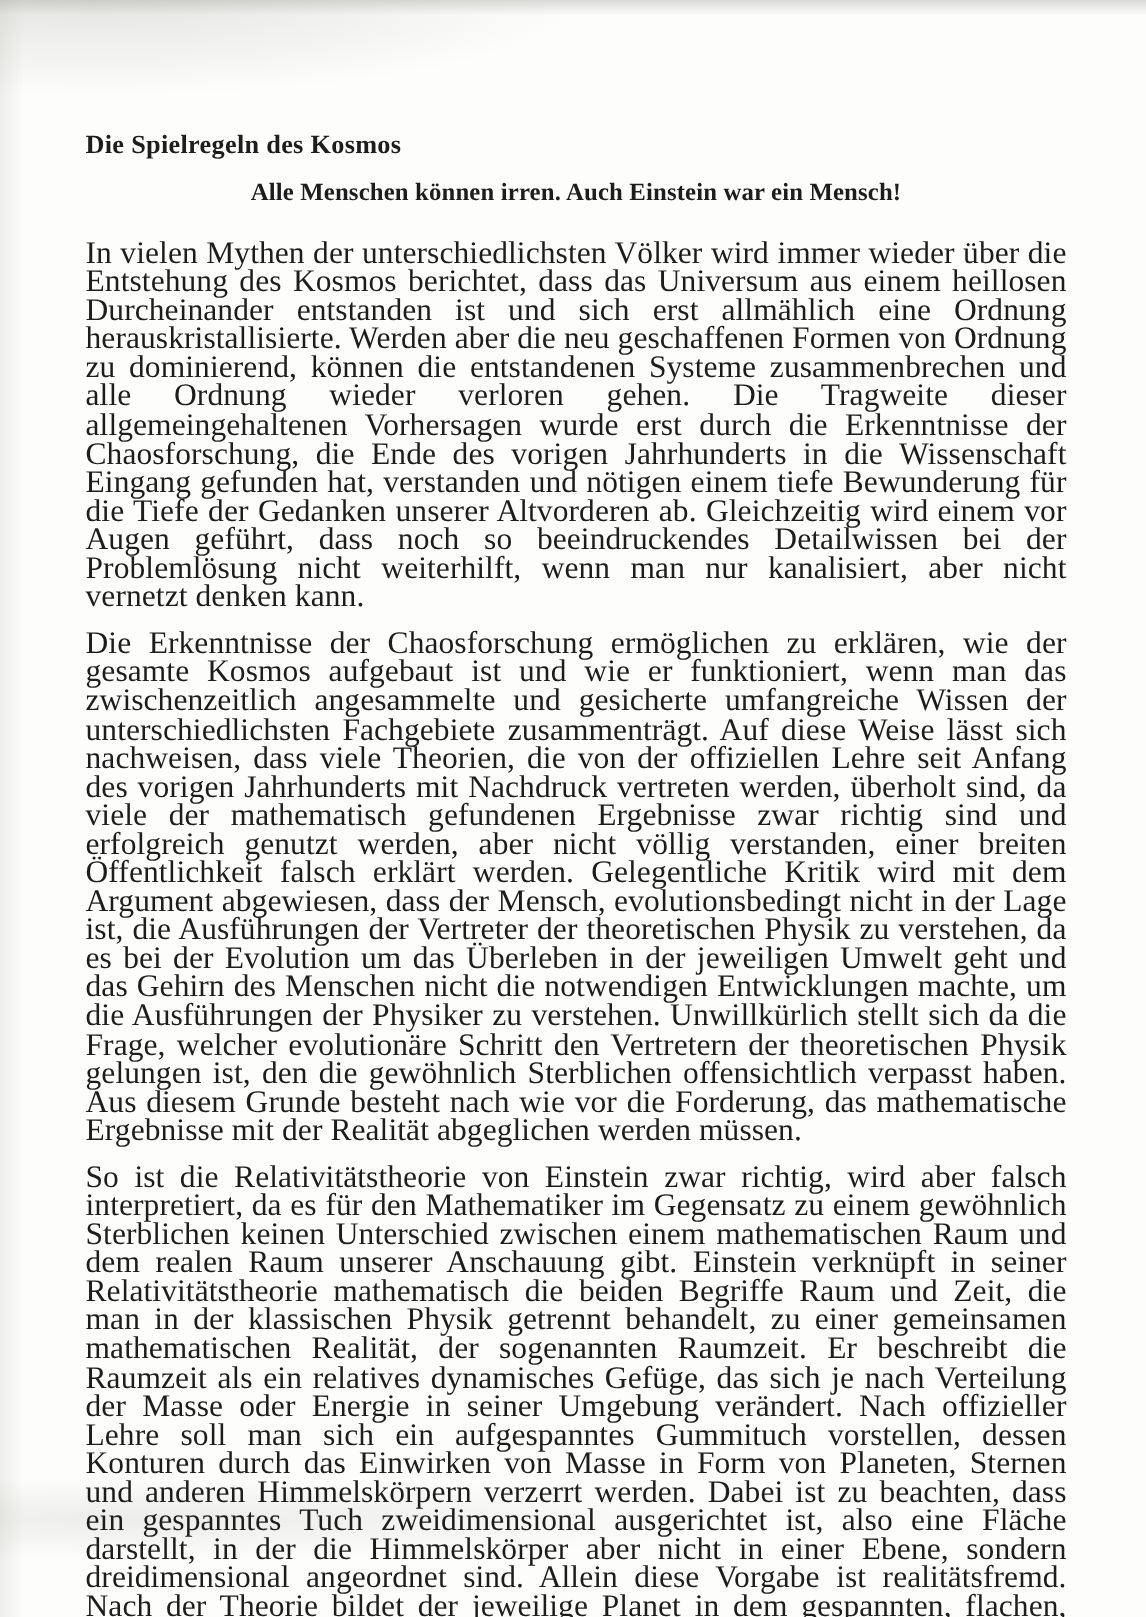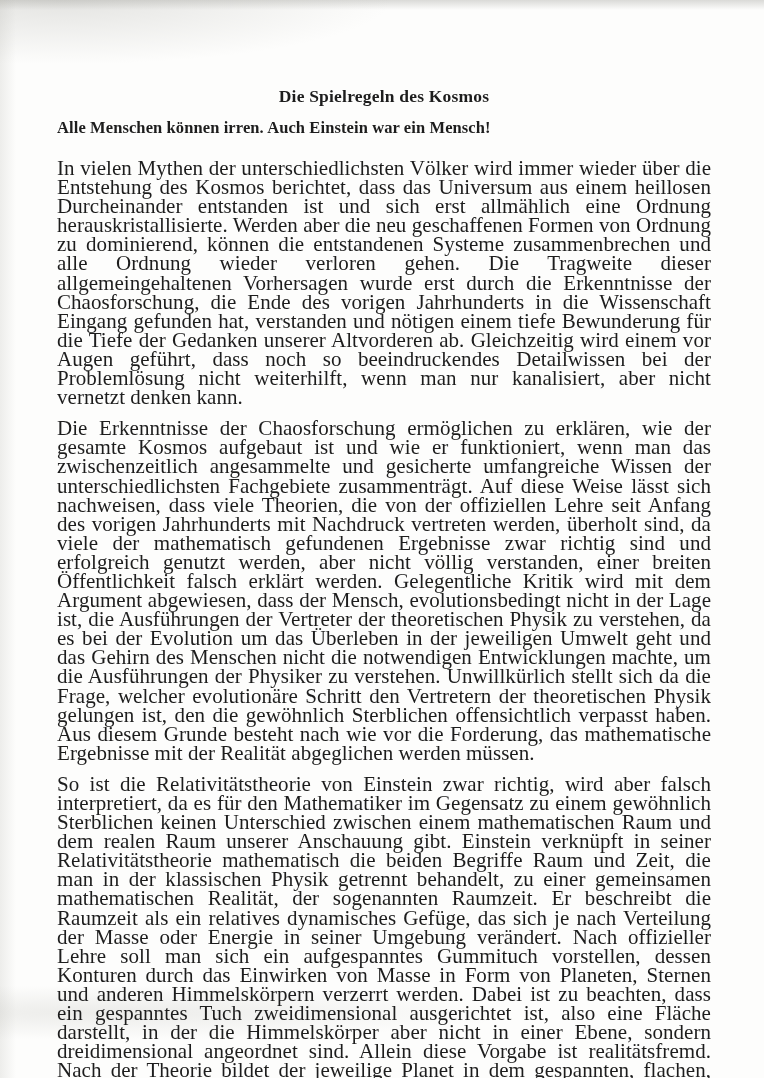--- a/index.html
+++ b/index.html
@@ -49,28 +49,27 @@
   .content {
     position: absolute;
     left: 57px;
     top: 86px;
     width: 654px;
   }
   .doc-title {
     margin: 0 0 11px 0;
     font-size: 17.5px;
     font-weight: bold;
-    text-align: center;
     letter-spacing: 0.2px;
   }
   .doc-subtitle {
     margin: 0 0 21px 0;
     font-size: 16.5px;
     font-weight: bold;
-    text-align: left;
+    text-align: center;
     letter-spacing: 0.1px;
   }
   .doc-paragraph {
     margin: 0 0 12px 0;
     font-size: 21px;
     line-height: 19.1px;
     text-align: justify;
     letter-spacing: 0.05px;
   }
   .page-number {

